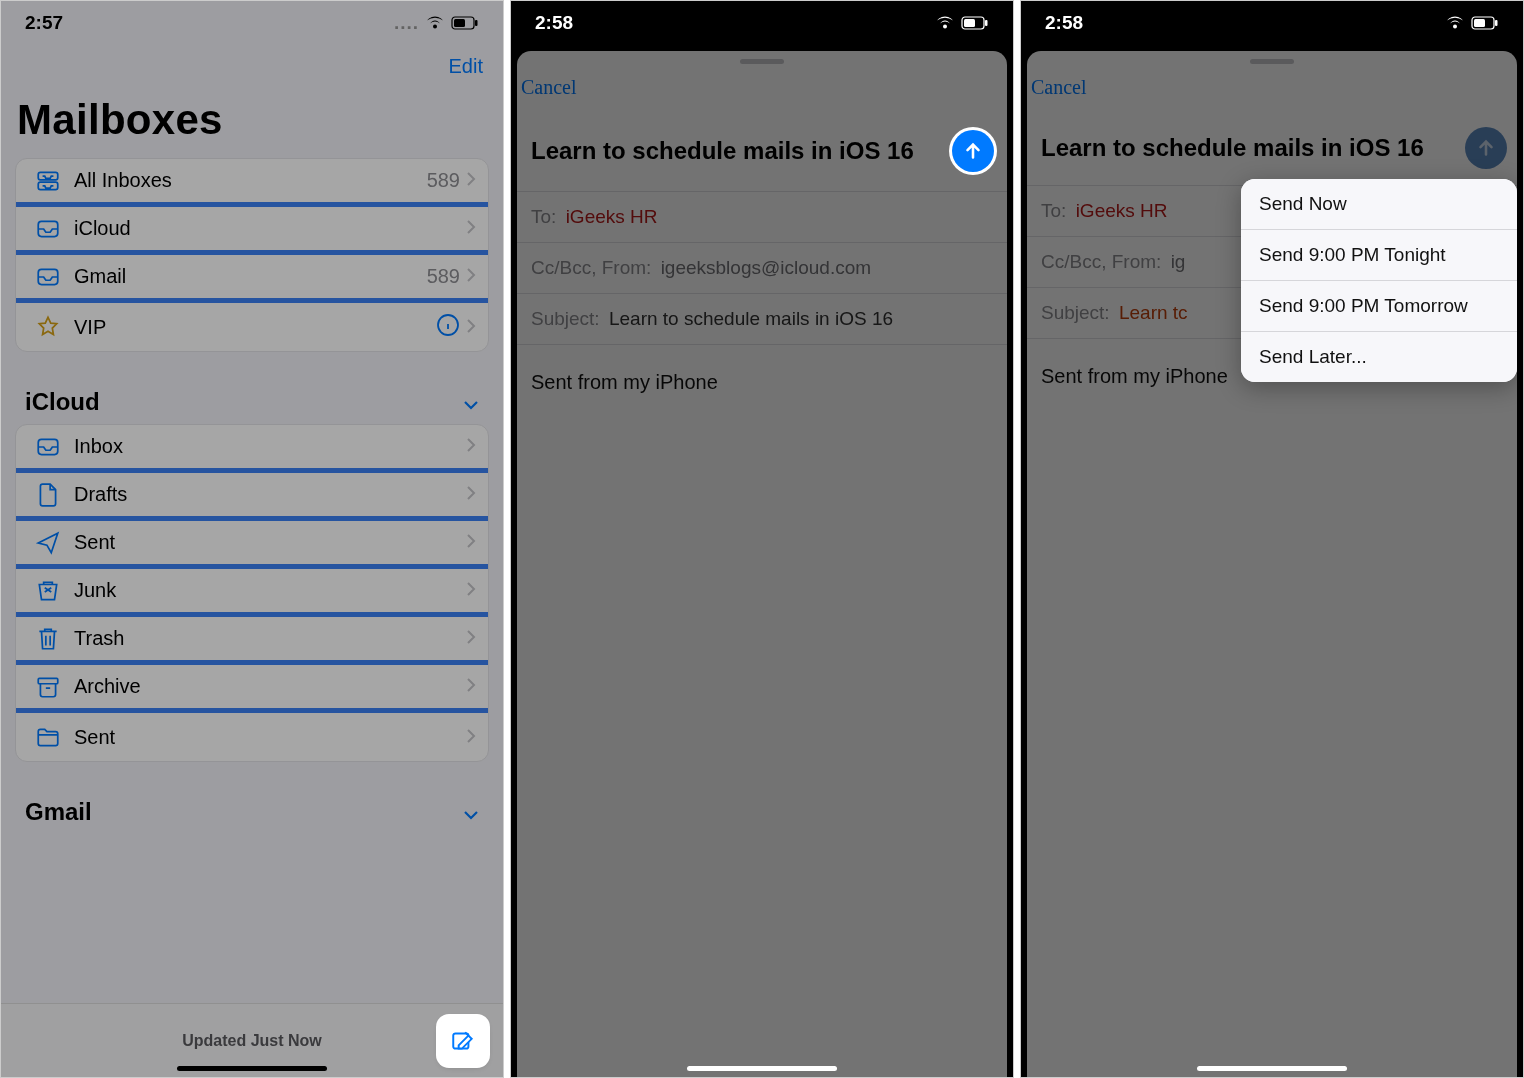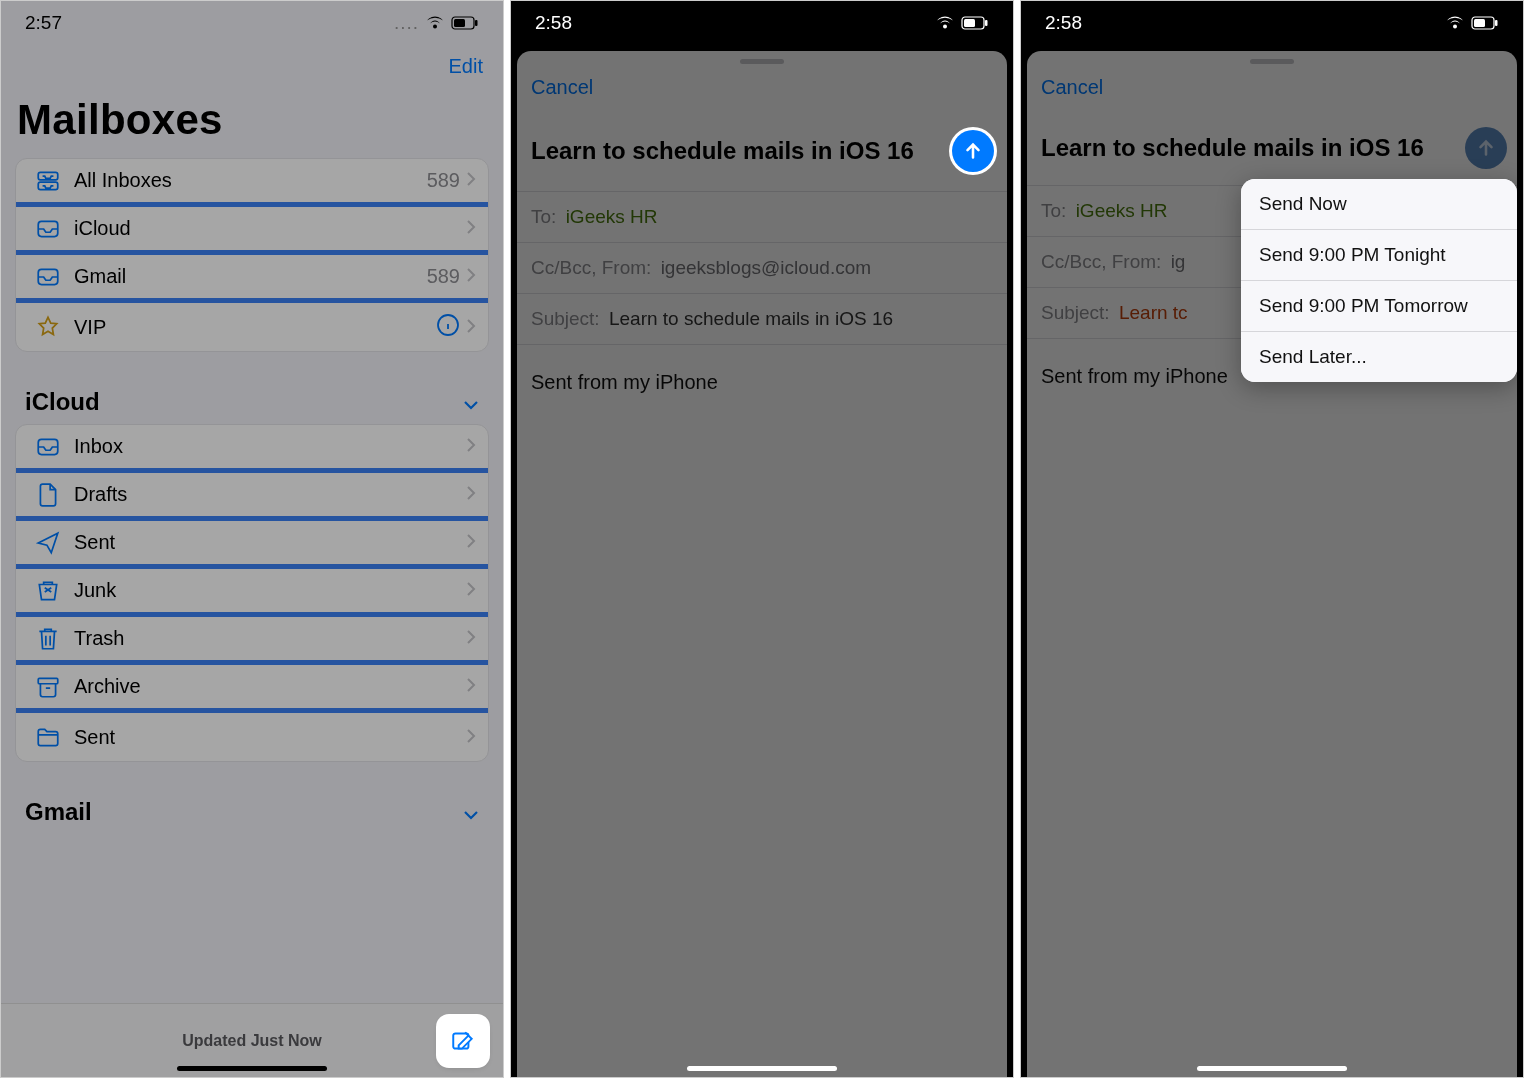--- a/index.html
+++ b/index.html
@@ -33,21 +33,21 @@
       background: rgba(0,0,0,0.55);
       pointer-events: none;
       z-index: 50;
     }
     .statusbar {
       height: 44px;
       display: flex;
       align-items: center;
       justify-content: space-between;
       padding: 15px 24px;
-      font-weight: 400;
+      font-weight: 700;
       font-size: 19px;
     }
     .statusbar.dark { background: #000; color: #fff; }
     .status-icons { display: flex; gap: 6px; align-items: center; }
     .status-icons svg { display: block; }
     .navbar { display: flex; justify-content: flex-end; padding: 10px 20px; }
     .nav-link { color: #007aff; font-size: 20px; }
     .big-title { font-size: 42px; font-weight: 700; padding: 8px 16px 14px; letter-spacing: .3px; }
     .group {
       margin: 0 14px 20px;
@@ -95,21 +95,21 @@
     .home-indicator.light { background: #fff; }
     .sheet {
       position: absolute; top: 50px; left: 6px; right: 6px; bottom: 0;
       background: #fff; border-radius: 14px 14px 0 0;
       display: flex; flex-direction: column;
     }
     .grabber {
       width: 44px; height: 5px; border-radius: 3px; background: #c8c8cc;
       margin: 8px auto 6px;
     }
-    .sheet-nav { display: flex; padding: 6px 14px 10px; }
+    .sheet-nav { display: flex; padding: 6px 4px 10px; font-family: Liberation Serif, serif; }
     .cancel { color: #007aff; font-size: 20px; }
     .compose-hdr {
       display: flex; align-items: center; justify-content: space-between;
       padding: 18px 10px 16px 14px;
     }
     .compose-title { font-size: 24px; font-weight: 700; flex: 1; line-height: 1.1; }
     .send-circ {
       width: 42px; height: 42px; border-radius: 50%;
       background: #007aff; display:flex; align-items:center; justify-content:center;
       flex-shrink: 0;
@@ -119,21 +119,21 @@
       width: 48px; height: 48px; border-radius: 50%;
       background:#fff; display:flex; align-items:center; justify-content:center;
       z-index: 200; position: relative; flex-shrink:0;
     }
     .field {
       border-top: 1px solid #e0e0e4;
       padding: 14px 14px; font-size: 19px; color: #8e8e93;
     }
     .field .flabel { color: #8e8e93; }
     .field .fval { color: #737378; margin-left: 4px;}
-    .field .fval.blue { color: #4d7c0f; }
+    .field .fval.blue { color: #b91c1c; }
     .body-area {
       border-top: 1px solid #e0e0e4;
       padding: 26px 14px; font-size: 20px; color: #111;
     }
     .popover {
       position: absolute; right: 6px; top: 178px;
       width: 276px; background: #f2f2f7; border-radius: 14px;
       box-shadow: 0 6px 24px rgba(0,0,0,.3);
       z-index: 300; overflow: hidden;
     }

